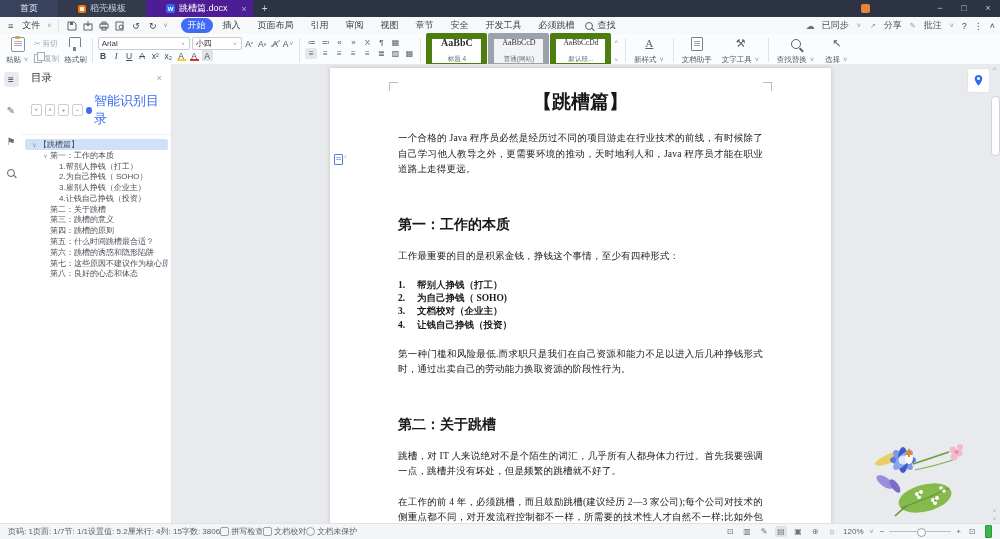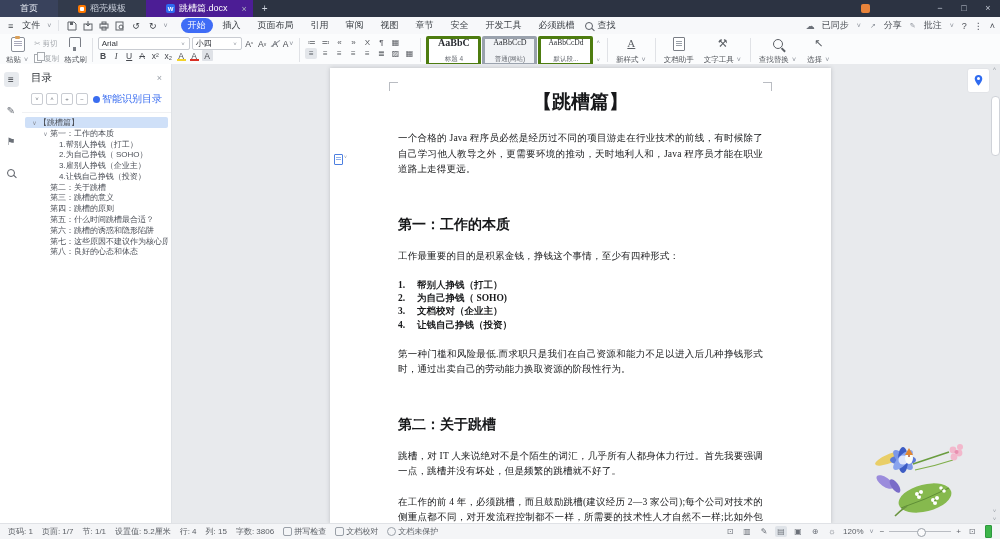--- a/index.html
+++ b/index.html
@@ -57,21 +57,21 @@
   .fbtn{min-width:11px;height:11px;display:inline-flex;align-items:center;justify-content:center;font-size:8.5px;color:#45484e;position:relative}
   .fbtn.b{font-weight:bold}.fbtn.i{font-style:italic;font-family:"Liberation Serif",serif}
   .fbtn.u{text-decoration:underline}.fbtn.s{text-decoration:line-through}
   .hl-bar::after,.fc-bar::after{content:"";position:absolute;left:1px;right:1px;bottom:0;height:2px}
   .hl-bar::after{background:#f3d32a}.fc-bar::after{background:#d93025}
   .shade{background:#dfe2e7;border-radius:1px}
   .clear-fmt::after{content:"";position:absolute;left:0;top:5px;width:11px;height:1px;background:#8a8f98;transform:rotate(-35deg)}
   .pbtn{width:12px;height:11px;display:inline-flex;align-items:center;justify-content:center;font-size:8px;color:#55585e;border-radius:2px}
   .pbtn.on{background:#e3e6ea}
   .styles{display:flex;align-items:center;gap:1px;padding:1px 2px}
-  .stcard{width:49px;height:24px;border:3px solid #4d7c0f;background:#fff;border-radius:2px;display:flex;flex-direction:column;
+  .stcard{width:49px;height:24px;border:6px solid #4d7c0f;background:#fff;border-radius:2px;display:flex;flex-direction:column;
           align-items:center;justify-content:center;gap:7px}
   .stcard.sel{border-color:#9aa2ad;background:#f1f3f6}
   .stp{font-family:"Liberation Serif",serif;color:#2b2e33;line-height:10px}
   .stl{font-size:6.5px;color:#6a6e75}
   .stscroll{display:flex;flex-direction:column;justify-content:space-between;height:24px;font-size:6px;color:#8a8f98;padding:0 2px}
   .bigbtn{display:flex;flex-direction:column;align-items:center;justify-content:space-between;padding:1px 5px}
   .bb-ic{font-size:11px;color:#5c6066;line-height:13px}
   .doc-ic{width:10px;height:12px;border:1px solid #7a7e86;border-radius:1px;position:relative;background:#fff}
   .doc-ic::after{content:"";position:absolute;left:2px;top:3px;right:2px;height:1px;background:#9aa0a8;box-shadow:0 2px 0 #9aa0a8,0 4px 0 #9aa0a8}
   .mag2{width:8px;height:8px;border:1.5px solid #5c6066;border-radius:50%;position:relative;margin-top:2px}
@@ -80,21 +80,21 @@
   .main{position:absolute;top:64px;left:0;right:0;bottom:15px}
   .leftstrip{position:absolute;left:0;top:0;bottom:0;width:22px;background:#fff;display:flex;flex-direction:column;align-items:center;padding-top:8px;gap:16px}
   .ls-ic{width:15px;height:15px;display:flex;align-items:center;justify-content:center;font-size:10px;color:#6b7078;border-radius:3px}
   .ls-ic.on{background:#e7eaee;color:#33363c}
   .sidebar{position:absolute;left:22px;top:0;bottom:0;width:149px;background:#fff;border-right:1px solid #dfe2e6}
   .sb-head{display:flex;align-items:center;justify-content:space-between;padding:7px 9px 4px;font-size:10.5px;color:#2f3338}
   .sb-x{color:#9aa0a8;font-size:9px}
   .sb-tools{display:flex;align-items:center;gap:3px;padding:3px 9px 6px;border-bottom:1px solid #f0f1f3}
   .sbtn{width:10px;height:10px;border:1px solid #c9ccd2;border-radius:2px;display:flex;align-items:center;justify-content:center;
         font-size:6px;color:#6b7078;background:#fff}
-  .smart{margin-left:auto;display:flex;align-items:center;gap:2px;color:#3a6df0;font-size:10px}
+  .smart{margin-left:auto;display:flex;align-items:center;gap:2px;color:#3a6df0;font-size:13px}
   .smart-dot{width:7px;height:7px;border-radius:50%;background:#3a6df0;display:inline-block}
   .tree{padding-top:4px;font-size:8px;color:#4b4f57}
   .ti{height:10.8px;display:flex;align-items:center;margin:0 3px;border-radius:2px;white-space:nowrap;overflow:hidden}
   .ti .caret{width:9px;color:#8a8f98;font-size:6px;text-align:center;flex:none}
   .l0{padding-left:5px}.l1{padding-left:16px}.l2{padding-left:34px}
   .ti.sel{background:#cfe0f8}
   
   .canvas{position:absolute;left:172px;top:0;right:0;bottom:0;background:#e8eaed;overflow:hidden}
   .page{position:absolute;left:158px;top:4px;width:501px;height:456px;background:#fff;box-shadow:0 0 4px rgba(60,64,70,.25);overflow:hidden}
   .page-inner{position:absolute;left:68px;right:68px;top:20px;font-family:"Liberation Serif","DejaVu Serif",serif;color:#17181a}
@@ -112,21 +112,21 @@
   .mn-ic::after{content:"";position:absolute;left:1px;top:2px;right:1px;height:1px;background:#8fb0ec;box-shadow:0 2px 0 #8fb0ec}
   .mn-car{font-size:5px;color:#9aa0a8}
   .pinbox{position:absolute;right:10px;top:4px;width:21px;height:23px;background:#fff;border:1px solid #e2e4e8;border-radius:3px;
           display:flex;align-items:center;justify-content:center}
   .vscroll{position:absolute;right:1px;top:2px;bottom:2px;width:9px}
   .vs-ar{position:absolute;left:0;width:9px;text-align:center;font-size:6px;color:#9aa0a8}
   .vs-thumb{position:absolute;left:1px;top:30px;width:7px;height:58px;background:#fff;border:1px solid #cfd2d8;border-radius:4px}
   .fairy{position:absolute;left:693px;top:358px;width:110px;height:105px}
   
   .statusbar{position:absolute;left:0;right:0;bottom:0;height:15px;background:#f4f5f7;border-top:1px solid #e0e2e6;
-             display:flex;align-items:center;font-size:8px;color:#5c6066;padding:0 8px;gap:9px;white-space:nowrap}
+             display:flex;align-items:center;font-size:8px;color:#5c6066;padding:0 8px;white-space:nowrap}
   .st-tg{display:flex;align-items:center;gap:2px}
   .st-dot{width:7px;height:7px;border:1px solid #9aa0a8;border-radius:2px;display:inline-block}
   .st-right{margin-left:auto;display:flex;align-items:center;gap:5px}
   .vw{width:12px;text-align:center;font-size:8px;color:#6b7078;border-radius:2px;line-height:11px}
   .vw.on{background:#dfe3e8}
   .sl-track{width:62px;height:1px;background:#b9bcc2;position:relative}
   .sl-knob{position:absolute;left:28px;top:-3px;width:7px;height:7px;border-radius:50%;background:#fbfbfc;border:1px solid #9aa0a8}
   .battery{width:5px;height:11px;background:#3db54a;border:1px solid #2f9940;border-radius:1px;margin-left:2px}
 </style>
 </head>

